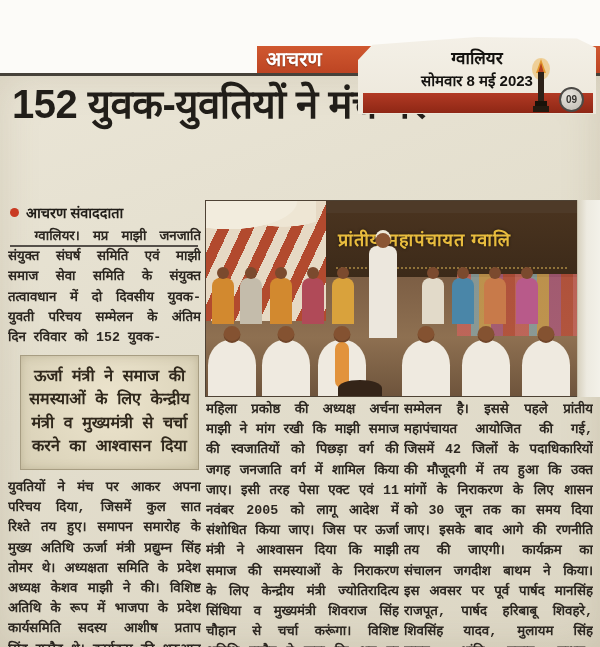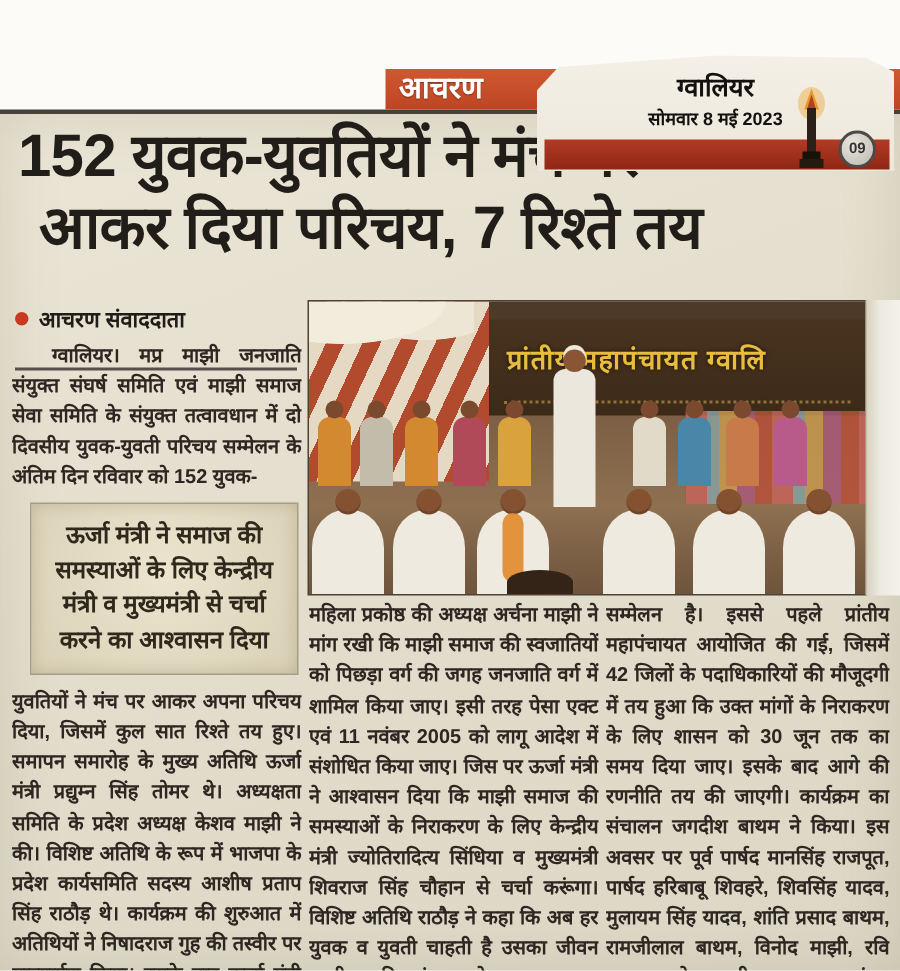--- a/index.html
+++ b/index.html
@@ -27,21 +27,21 @@
   }
   
   .masthead{
     position:absolute;top:0;right:4px;width:238px;height:77px;z-index:3;
     background:linear-gradient(#f4f0e7,#ece7da);
     clip-path:polygon(0 30%,6% 10%,50% 0,92% 2%,100% 14%,100% 100%,0 100%);
     box-shadow:-2px 1px 3px rgba(0,0,0,.2);
     margin-top:37px;
   }
   .m-city{margin-top:9px;text-align:center;font-size:17px;font-weight:bold;color:#14120f;}
-  .m-date{text-align:center;font-size:12px;font-weight:bold;color:#14120f;margin-top:1px;}
+  .m-date{text-align:center;font-size:15px;font-weight:bold;color:#14120f;margin-top:1px;}
   .m-band{
     position:absolute;left:5px;right:3px;bottom:1px;height:20px;
     background:linear-gradient(#b23a24,#8e2715);
   }
   .quill{position:absolute;right:42px;bottom:1px;width:26px;height:56px;z-index:4;}
   .badge{
     position:absolute;right:12px;bottom:2px;width:21px;height:21px;border-radius:50%;
     background:radial-gradient(circle at 35% 30%,#e8e5de,#bdb9af);
     border:2px solid #4c4a46;color:#35332f;font-size:10px;font-weight:bold;
     display:flex;align-items:center;justify-content:center;z-index:5;
@@ -57,21 +57,21 @@
   .byline{
     position:absolute;left:10px;top:126px;width:188px;
     border-bottom:2px solid #55504a;padding-bottom:23px;
     font-size:14.5px;font-weight:bold;color:#201d18;
     display:flex;align-items:center;gap:7px;
   }
   .dot{width:9px;height:9px;border-radius:50%;background:#c93a22;flex:0 0 auto;}
   
   .bodytext{
     font-size:13.3px;line-height:1.52;font-weight:600;color:#2c2721;
-    text-align:justify;text-justify:inter-word;
+    text-align:justify;text-justify:inter-word;font-family:Liberation Mono, monospace;
   }
   .col1{position:absolute;left:8px;top:151px;width:193px;height:420px;overflow:hidden;}
   .col1 .p1{text-indent:2em;margin:0;}
   .col1 .p2{margin:0;}
   .hbox{
     margin:7px 2px 8px 12px;padding:10px 5px;
     background:radial-gradient(circle at 50% 40%,#ece4cd,#d8d0b6);
     border:1px solid #a79d82;box-shadow:inset 0 0 10px rgba(110,95,55,.25);
     text-align:center;font-size:16px;line-height:1.45;font-weight:bold;color:#30281c;
   }
@@ -155,21 +155,20 @@
       <rect x="5" y="49" width="16" height="6" fill="#241a10"></rect>
     </svg>
   </div>
   <div class="badge">09</div>
 </div>
 
 <div class="clipping">
 
   <div class="headline">
     <div class="l1">152 युवक-युवतियों ने मंच पर</div>
-    <div class="l2">आकर दिया परिचय, 7 रिश्ते तय</div>
   </div>
 
   <div class="byline">
     <span class="dot"></span>
     <span>आचरण संवाददाता</span>
   </div>
 
   <div class="col1 bodytext">
     <p class="p1">ग्वालियर। मप्र माझी जनजाति संयुक्त संघर्ष समिति एवं माझी समाज सेवा समिति के संयुक्त तत्वावधान में दो दिवसीय युवक-युवती परिचय सम्मेलन के अंतिम दिन रविवार को 152 युवक-</p>
     <div class="hbox">ऊर्जा मंत्री ने समाज की समस्याओं के लिए केन्द्रीय मंत्री व मुख्यमंत्री से चर्चा करने का आश्वासन दिया</div>

